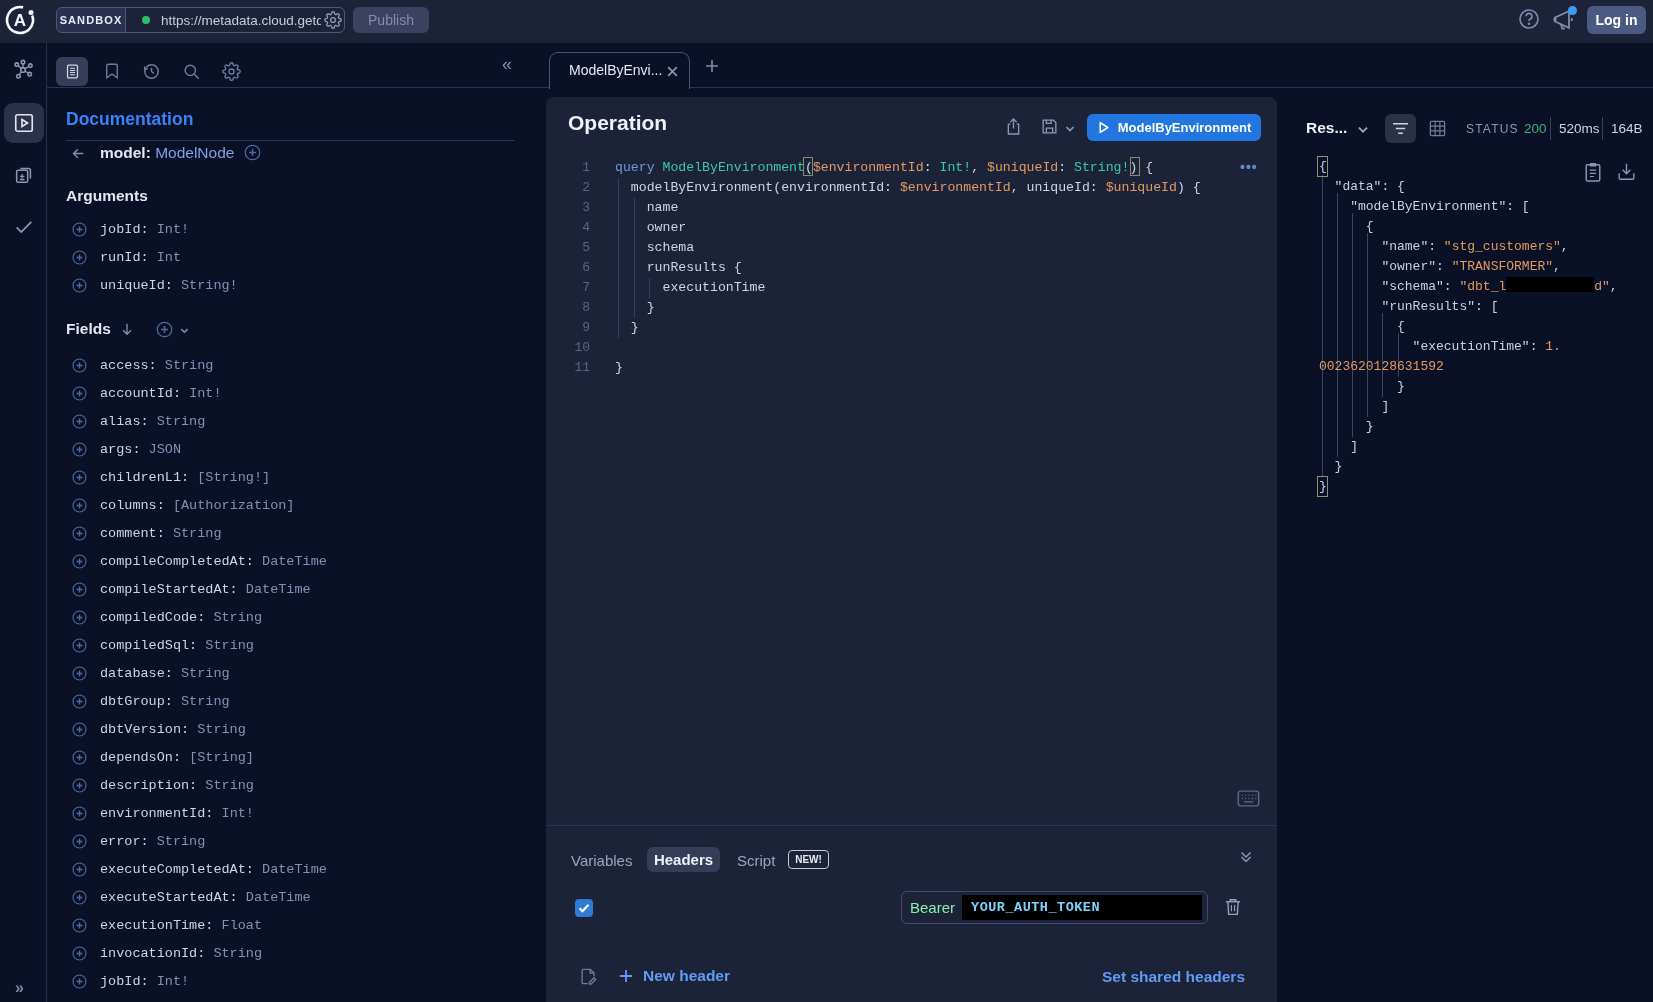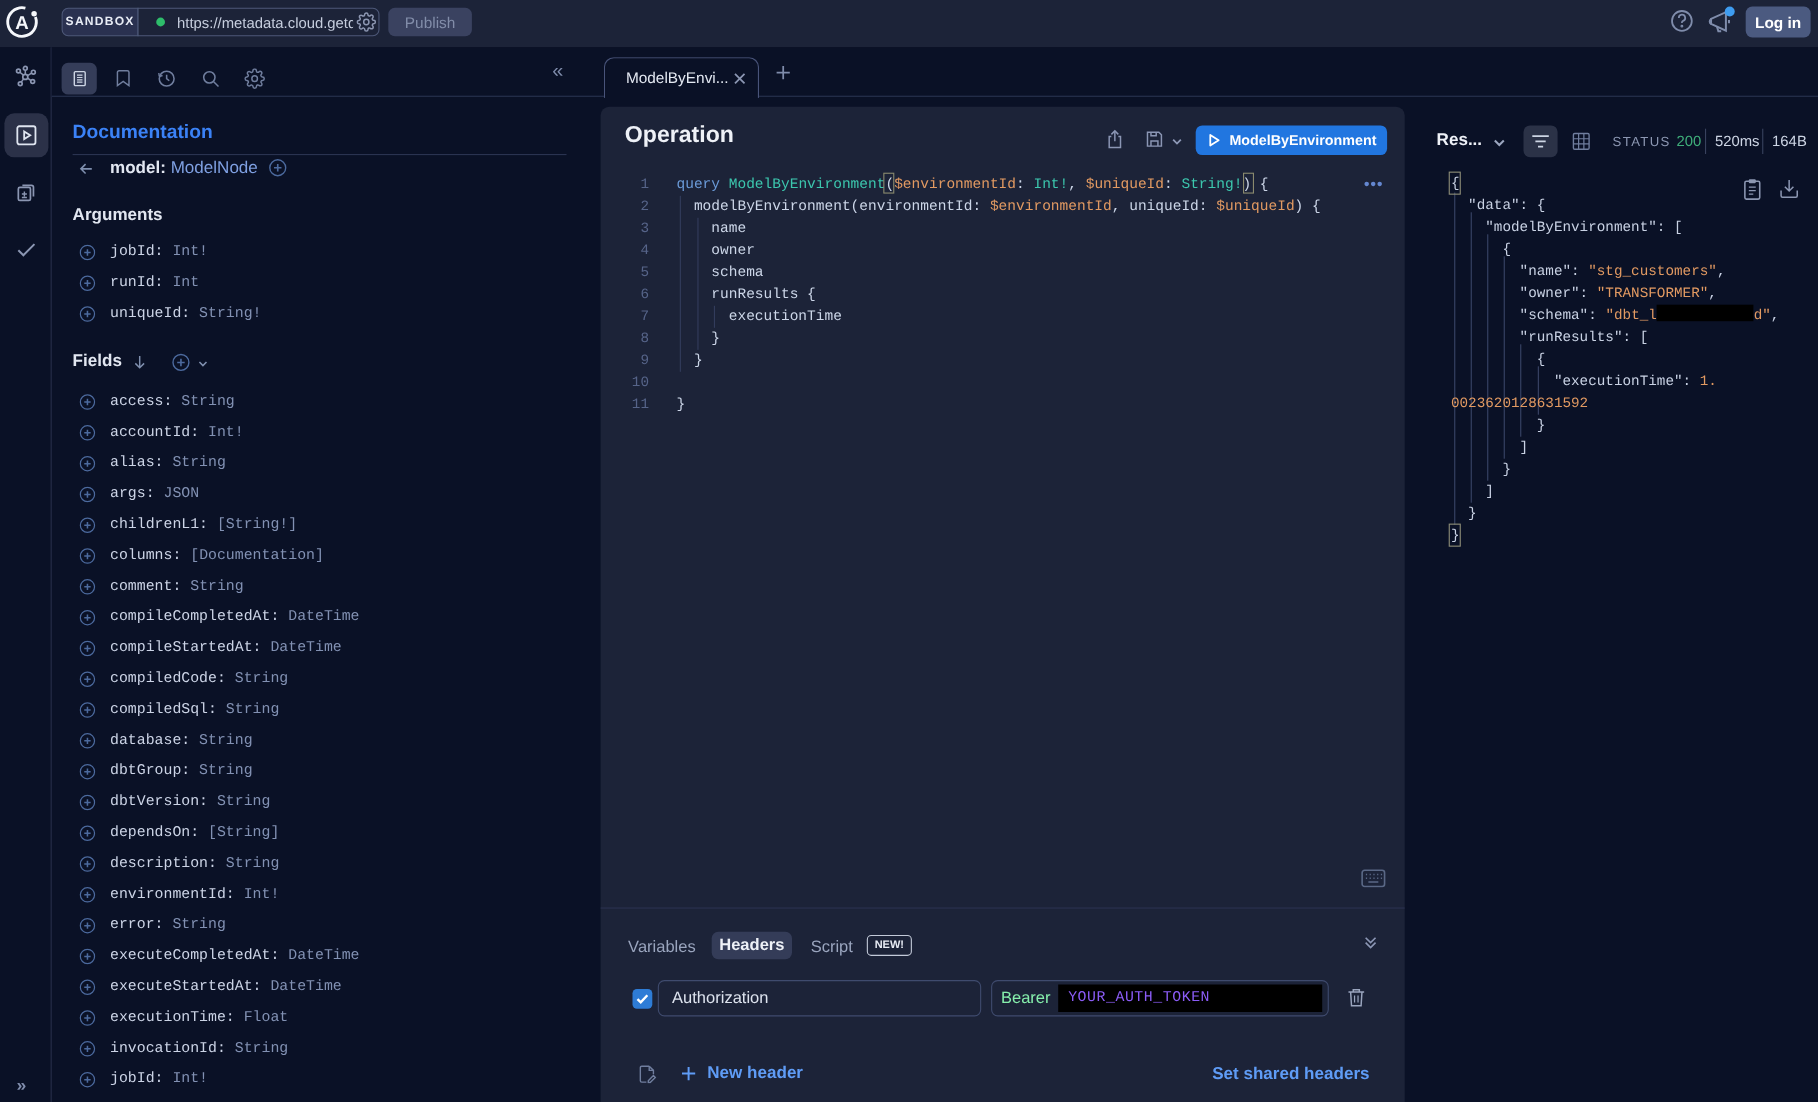--- a/index.html
+++ b/index.html
@@ -215,21 +215,21 @@
         </svg>
         <span class="n">childrenL1:&nbsp;</span>
         <span class="t">[String!]</span>
       </div>
 <div class="fr" style="top:491px">
         <svg width="15" height="15" viewBox="0 0 16 16" fill="none" stroke="#4c6a9e" stroke-width="1.2">
           <circle cx="8" cy="8" r="6.9"></circle>
           <path d="M8 4.9v6.2M4.9 8h6.2" stroke-width="1.5"></path>
         </svg>
         <span class="n">columns:&nbsp;</span>
-        <span class="t">[Documentation]</span>
+        <span class="t">[Authorization]</span>
       </div>
 <div class="fr" style="top:519px">
         <svg width="15" height="15" viewBox="0 0 16 16" fill="none" stroke="#4c6a9e" stroke-width="1.2">
           <circle cx="8" cy="8" r="6.9"></circle>
           <path d="M8 4.9v6.2M4.9 8h6.2" stroke-width="1.5"></path>
         </svg>
         <span class="n">comment:&nbsp;</span>
         <span class="t">String</span>
       </div>
 <div class="fr" style="top:547px">
@@ -420,27 +420,24 @@
 <div class="abs" style="left:191px;top:755px;color:#9aa5be;font-size:15px">Script</div>
 <div class="abs" style="left:242px;top:753px;width:41px;height:19px;border:1px solid #c3cad9;border-radius:4px;display:flex;align-items:center;justify-content:center;color:#e8ecf5;font-size:10px;font-weight:bold">NEW!</div>
 <svg class="abs" style="left:692px;top:752px" width="16" height="16" viewBox="0 0 16 16" fill="none" stroke="#8b96b4" stroke-width="1.5">
       <path d="M3.5 3.5L8 8l4.5-4.5M3.5 8L8 12.5 12.5 8"></path>
     </svg>
 <div class="abs" style="left:29px;top:802px;width:18px;height:18px;background:#2e7cd6;border-radius:4px">
 <svg width="18" height="18" viewBox="0 0 18 18" fill="none" stroke="#fff" stroke-width="2.2">
         <path d="M4.5 9.2l3 3 6-6.4"></path>
       </svg>
     </div>
-<div class="abs" style="left:52px;top:794px;width:294px;height:33px;border:1px solid #3f4b6e;border-radius:6px;display:flex;align-items:center;color:#dde3ee;font-size:15px">
-      <span style="margin-left:12px">Authorization</span>
-    </div>
 <div class="abs" style="left:355px;top:794px;width:307px;height:33px;border:1px solid #3f4b6e;border-radius:6px;display:flex;align-items:center">
 <span style="margin-left:8px;color:#86efac;font-size:15px">Bearer</span>
 <span style="margin-left:7px;background:#000;height:25px;width:240px;display:flex;align-items:center">
-        <span class="mono" style="color:#8b5cf6;font-size:13.5px;font-weight:normal;margin-left:9px;letter-spacing:0.5px">YOUR_AUTH_TOKEN</span>
+        <span class="mono" style="color:#7dd3fc;font-size:13.5px;font-weight:bold;margin-left:9px;letter-spacing:0.5px">YOUR_AUTH_TOKEN</span>
       </span>
     </div>
 <svg class="abs" style="left:678px;top:800px" width="18" height="19" viewBox="0 0 22 24" fill="none" stroke="#9aa5be" stroke-width="1.7">
 <path d="M2 6h18"></path>
       <path d="M7.5 6V3.5h7V6"></path>
       <path d="M4.5 6l1 16h11l1-16"></path>
       <path d="M9 10v8M13 10v8" stroke-width="1.4"></path>
     </svg>
 <svg class="abs" style="left:34px;top:871px" width="17" height="17" viewBox="0 0 20 20" fill="none" stroke="#707e9e" stroke-width="1.5">
 <path d="M12 1.5H4a1.5 1.5 0 0 0-1.5 1.5v14A1.5 1.5 0 0 0 4 18.5h5"></path>

